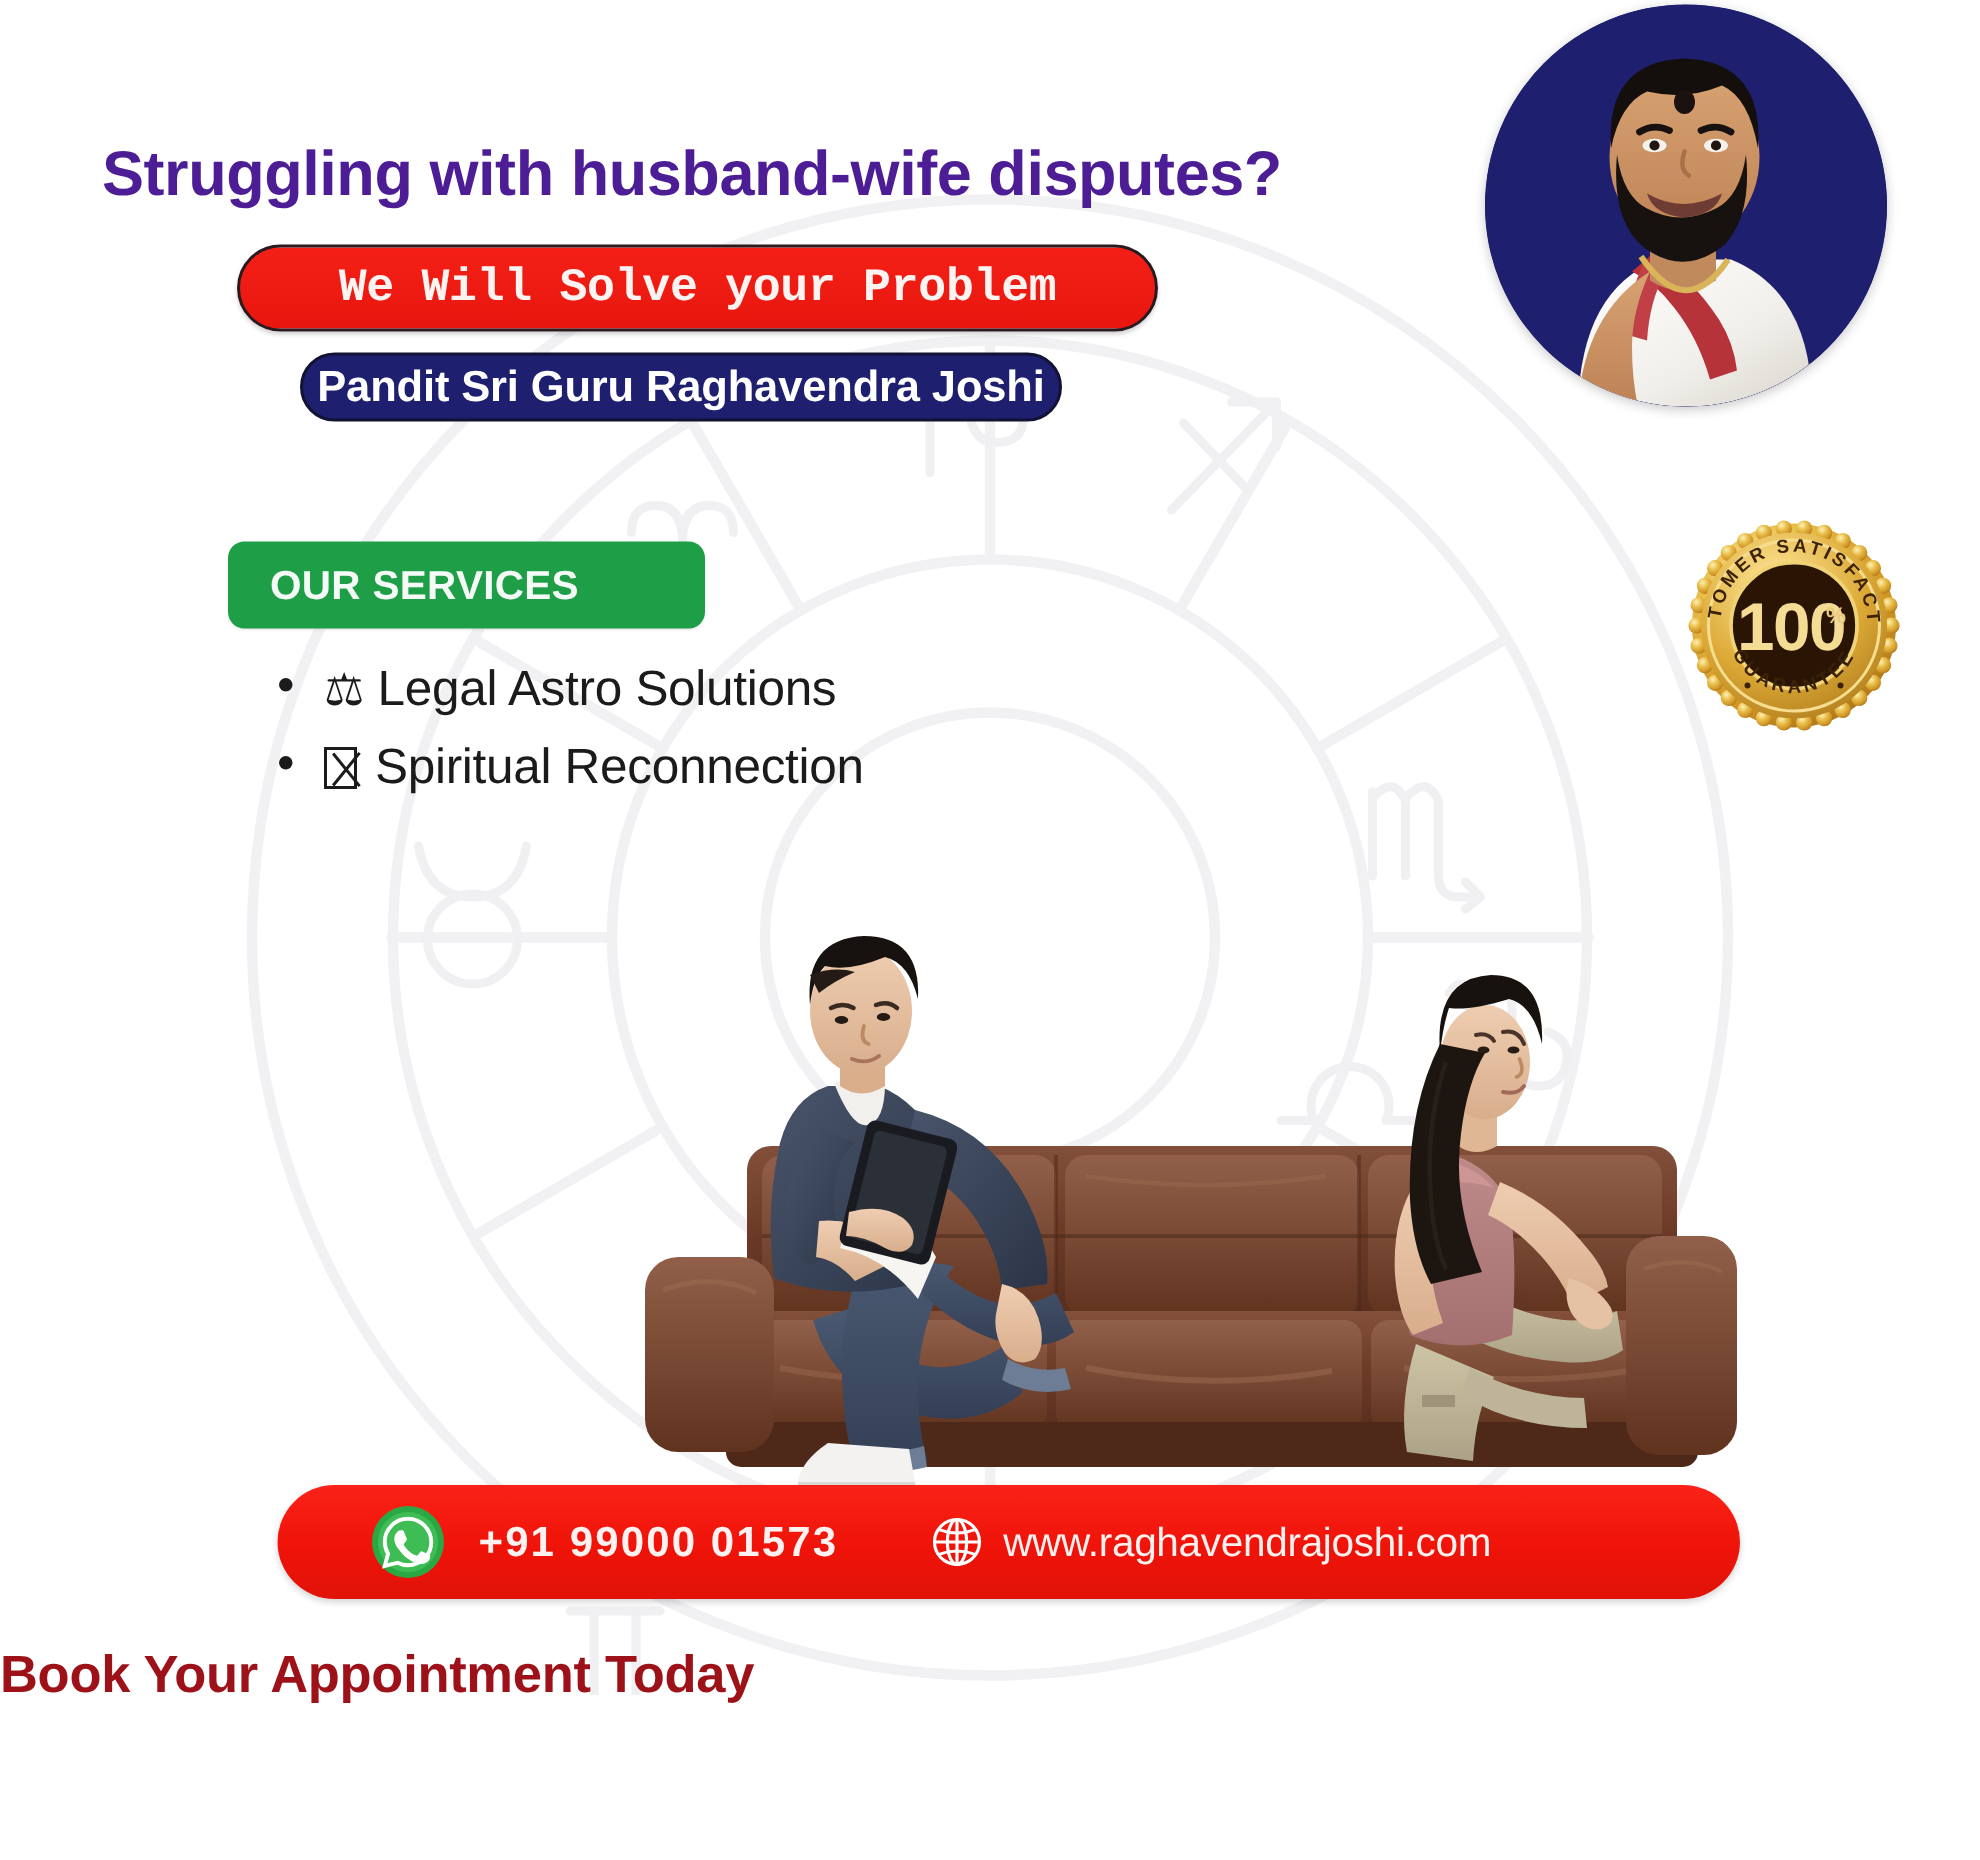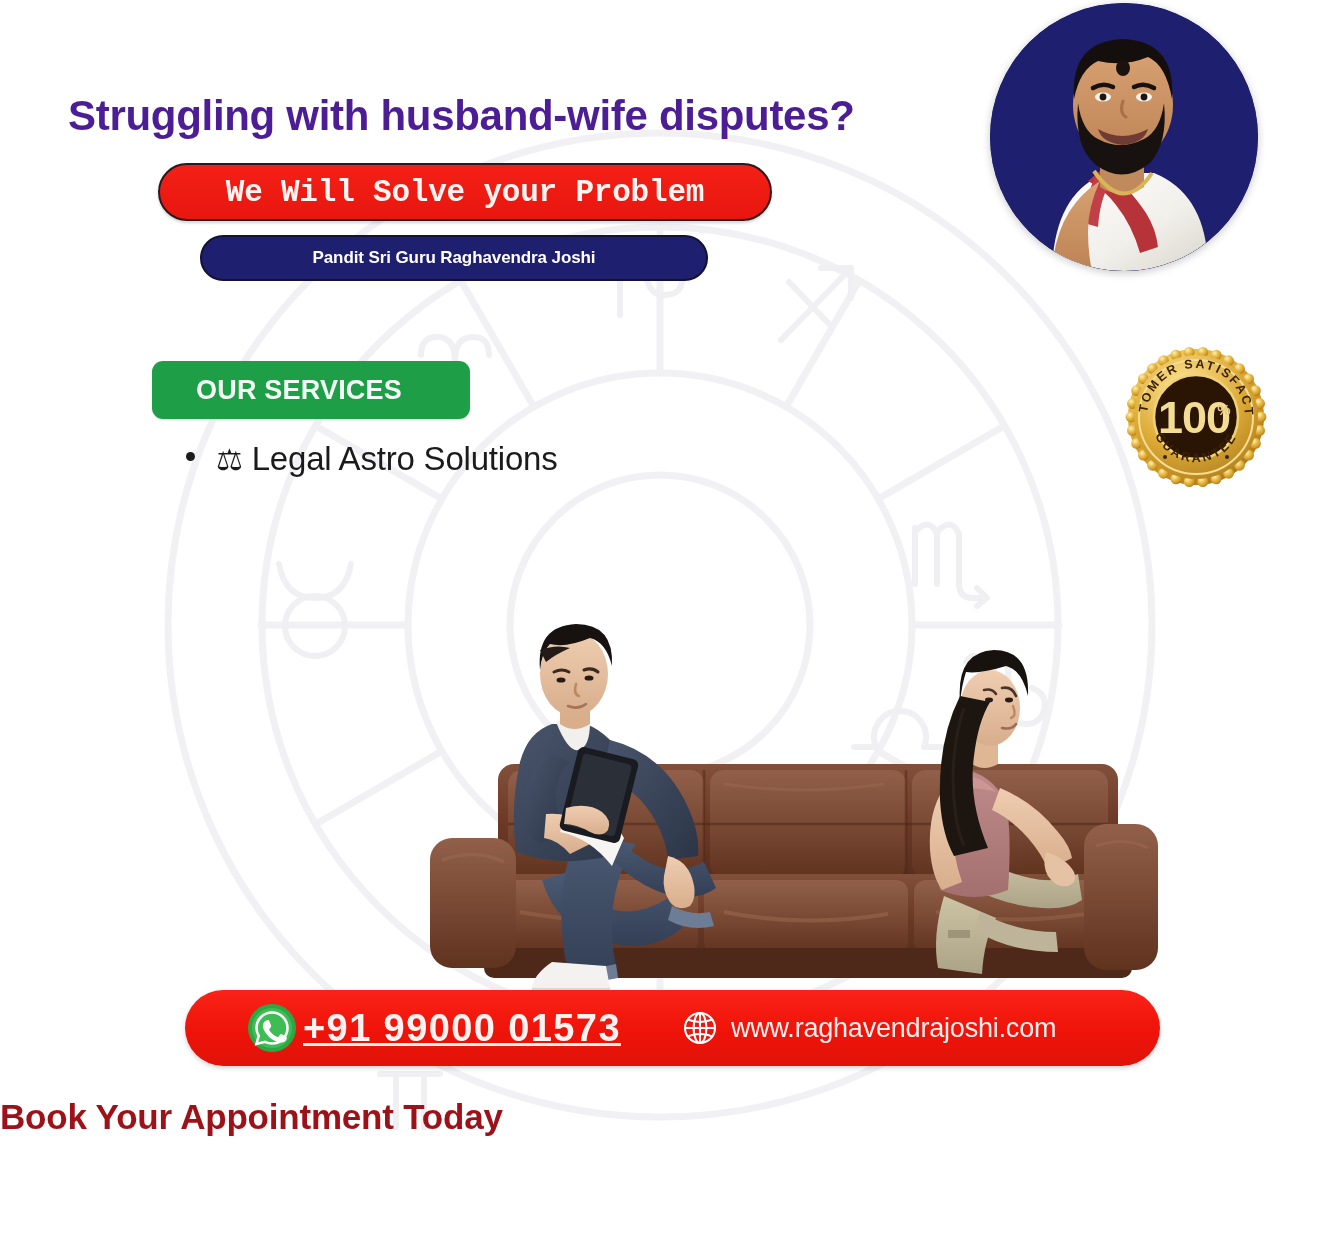--- a/index.html
+++ b/index.html
@@ -47,32 +47,32 @@
   #pandit-pill{
     position:absolute; left:200px; top:235px;
     width:508px; height:46px;
     background:#1e1f6e;
     border:2.5px solid #121334;
     border-radius:26px;
     display:flex; align-items:center; justify-content:center;
     z-index:6;
   }
   #pandit-pill .txt{
-    font-size:17px; font-weight:bold; color:#ffffff;
+    font-size:29px; font-weight:bold; color:#ffffff;
     letter-spacing:-0.1px; white-space:nowrap;
   }
 
   
   #services-pill{
     position:absolute; left:152px; top:361px;
     width:318px; height:58px;
     background:#1e9e47;
     border-radius:11px;
     display:flex; align-items:center;
-    padding-left:44px;
+    padding-left:28px;
     z-index:6;
     box-shadow:0 1px 2px rgba(0,0,0,.10);
   }
   #services-pill .txt{
     font-size:27px; font-weight:bold; color:#f4fbf6;
     letter-spacing:0.2px; white-space:nowrap;
   }
 
   #services-list{
     position:absolute; left:186px; top:434px;
@@ -142,22 +142,22 @@
     border-radius:38px;
     display:flex; align-items:center;
     z-index:8;
     box-shadow:0 2px 5px rgba(0,0,0,.18);
   }
   #whatsapp-icon{
     width:50px; height:50px; margin-left:62px; flex:0 0 auto;
   }
   #whatsapp-icon svg{ width:100%; height:100%; display:block; }
   #phone-number{
-    font-size:38px; font-weight:bold; color:#fdf2f0;
-    letter-spacing:1.4px; margin-left:6px; white-space:nowrap;text-decoration:underline;
+    font-size:28px; font-weight:bold; color:#fdf2f0;
+    letter-spacing:1.4px; margin-left:22px; white-space:nowrap;
   }
   #globe-icon{
     width:34px; height:34px; margin-left:62px; flex:0 0 auto;
   }
   #globe-icon svg{ width:100%; height:100%; display:block; }
   #website-url{
     font-size:27px; color:#fdf0ee; letter-spacing:-0.2px;
     margin-left:14px; white-space:nowrap;
   }
 
@@ -253,20 +253,25 @@
 
 <div id="services-pill">
   <span class="txt">OUR SERVICES</span>
 </div>
 
 <ul id="services-list">
   <li>
     <span class="dot"></span>
     <span class="gl">⚖</span>
     <span>Legal Astro Solutions</span>
+  </li>
+  <li>
+    <span class="dot"></span>
+    <span class="gl tofu"></span>
+    <span>Spiritual Reconnection</span>
   </li>
 </ul>
 
 <div id="portrait">
   <svg viewBox="0 0 268 268" xmlns="http://www.w3.org/2000/svg">
     <defs>
       <clipPath id="circ">
           <circle cx="134" cy="134" r="134"></circle>
         </clipPath>
       <linearGradient id="skin" x1="0" y1="0" x2="0" y2="1">

